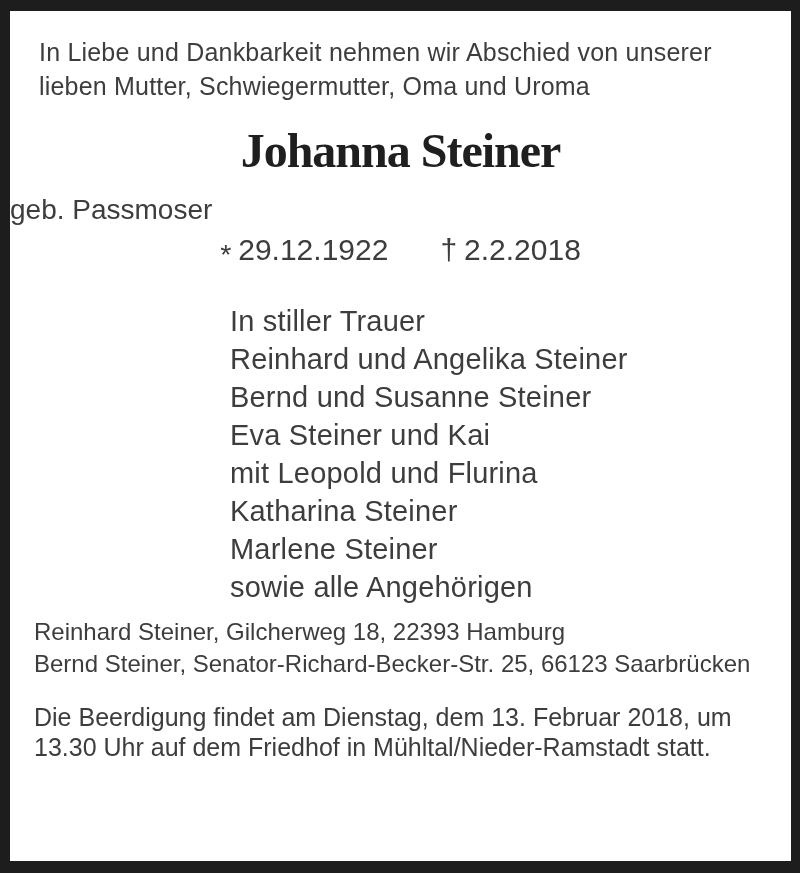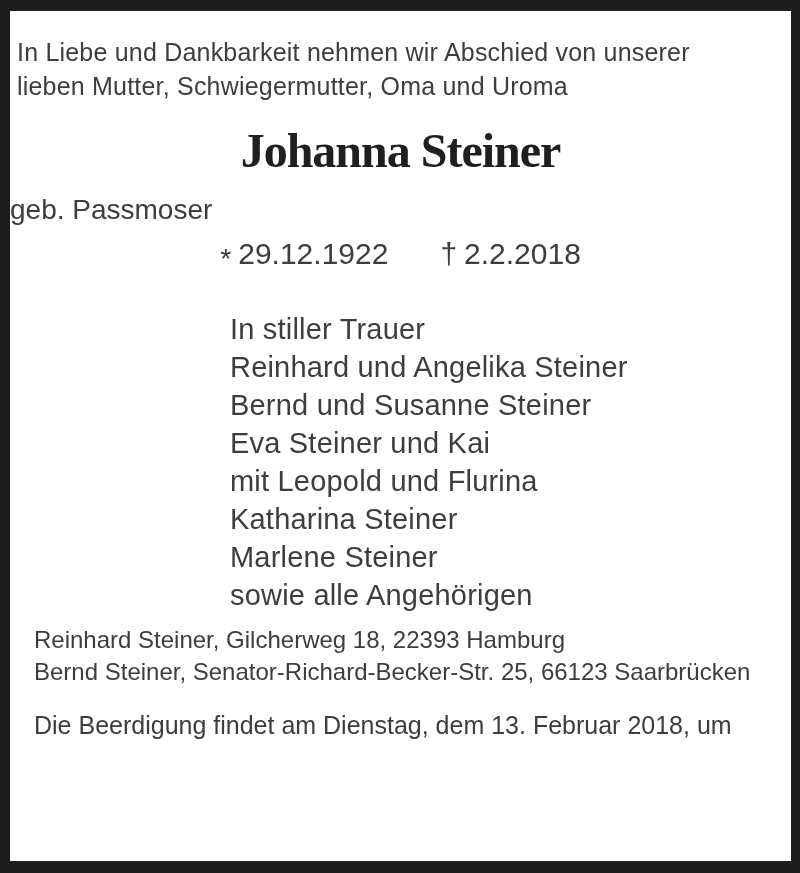--- a/index.html
+++ b/index.html
@@ -22,21 +22,21 @@
     box-sizing:border-box;
     width:800px;
     height:873px;
     background:var(--bg);
     border-style:solid;
     border-color:var(--border);
     border-width:11px 9px 12px 10px; 
     overflow:hidden;
   }
   .intro{
-    margin:24px 0 0 7px;
+    margin:24px 0 0 29px;
     font-size:25px;
     line-height:34px;
     color:var(--text);
     letter-spacing:0.2px;
   }
   .name{
     margin:16px 0 0 0;
     font-family:"Liberation Serif", serif;
     font-weight:700;
     font-size:48px;
@@ -49,21 +49,21 @@
     margin-top:12px;
     text-align:left;
     font-size:28px;
     line-height:30px;
     color:var(--text);
   }
   .dates{
     margin-top:7px;
     text-align:center;
     font-size:30px;
-    line-height:43px;
+    line-height:36px;
     color:var(--text);
   }
   .dates .sym{
     display:inline-block;
     margin-right:7px;
   }
   .dates .star{
     position:relative;
     top:0.14em;
     font-size:0.95em;
@@ -120,15 +120,16 @@
     <div>sowie alle Angehörigen</div>
   </div>
 
   <div class="addresses">
     <div>Reinhard Steiner, Gilcherweg 18, 22393 Hamburg</div>
     <div>Bernd Steiner, Senator-Richard-Becker-Str. 25, 66123 Saarbrücken</div>
   </div>
 
   <div class="funeral">
     <div>Die Beerdigung findet am Dienstag, dem 13. Februar 2018, um</div>
+    <div>13.30 Uhr auf dem Friedhof in Mühltal/Nieder-Ramstadt statt.</div>
   </div>
 
 </div>
 
 </body></html>

